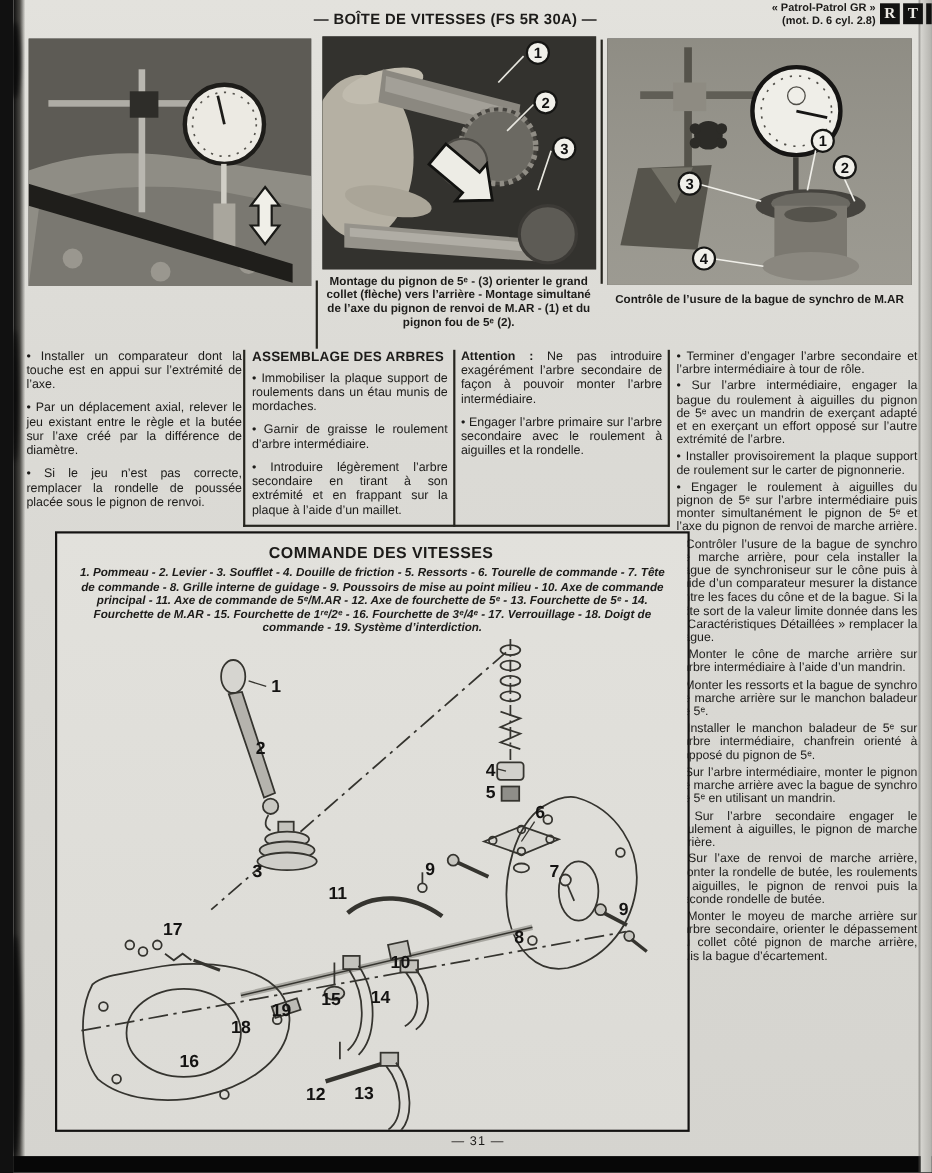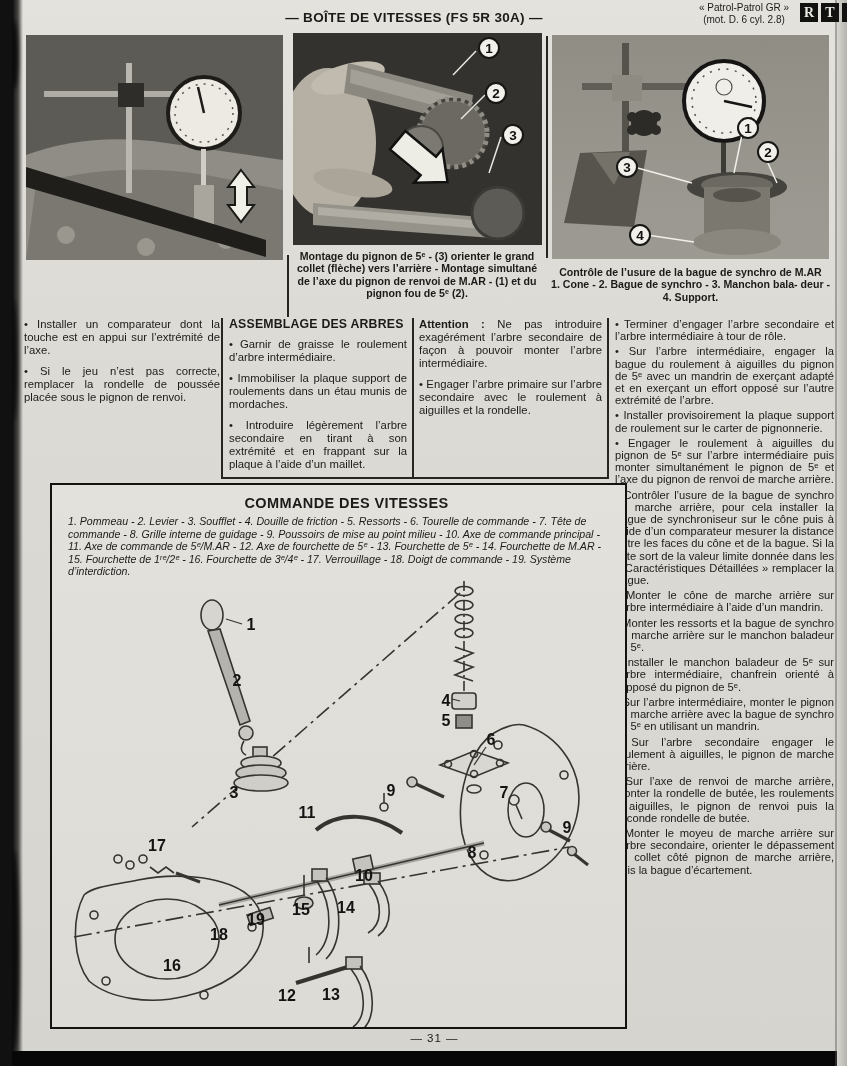--- a/index.html
+++ b/index.html
@@ -10,22 +10,22 @@
   .left-gutter{position:absolute;left:0;top:0;width:11px;height:1066px;
         background:linear-gradient(90deg,#0a0a0a 0%,#4a4945 55%,rgba(120,119,115,0) 100%);}
   .gutter-blob{position:absolute;background:#0c0c0c;border-radius:50%;filter:blur(2px);}
   .bottom-band{position:absolute;left:0;top:1051px;width:847px;height:15px;background:#070707;}
   .right-strip{position:absolute;right:0;top:0;width:22px;height:1066px;
         background:linear-gradient(90deg,#d6d5d0 0%,#b4b3ae 45%,#8c8b86 100%);}
   .right-edge-line{position:absolute;right:22px;top:0;width:2px;height:1066px;background:rgba(90,89,85,.45);}
   
   .hdr-title{position:absolute;left:252px;top:10px;width:300px;text-align:center;
         font-weight:bold;font-size:13.5px;letter-spacing:.3px;}
-  .hdr-model{position:absolute;left:680px;top:2px;width:104px;text-align:center;
-        font-weight:normal;font-size:10px;line-height:11.5px;}
+  .hdr-model{position:absolute;left:680px;top:2px;width:104px;text-align:right;
+        font-weight:bold;font-size:10px;line-height:11.5px;}
   .logo{position:absolute;left:788px;top:3px;display:flex;gap:3px;}
   .logo span{display:flex;align-items:center;justify-content:center;width:18px;height:19px;
         background:#121211;color:#eceae4;font-family:"Liberation Serif","DejaVu Serif",serif;
         font-weight:bold;font-size:14px;}
   
   .photo{position:absolute;background:#3a3935;overflow:hidden;}
   .photo svg{display:block;}
   .photo-callout{position:absolute;transform:translate(-50%,-50%);width:22px;height:22px;border-radius:50%;
         background:#f1f0ea;border:2px solid #161614;color:#111;font-weight:bold;font-size:13.5px;
         display:flex;align-items:center;justify-content:center;box-sizing:border-box;}
@@ -36,21 +36,21 @@
   .col-heading{font-weight:bold;font-size:12.3px;margin:0 0 7px 0;letter-spacing:.2px;}
   .attn b{font-weight:bold;}
   #col4{font-size:11.2px;line-height:12.2px;}
   #col4 p{margin:0 0 3px 0;}
   .vline{position:absolute;width:1.5px;background:#26251f;}
   .hline{position:absolute;height:1.5px;background:#26251f;}
   
   .cmd-box{position:absolute;left:38px;top:483px;width:577px;height:546px;border:2px solid #141312;
         box-sizing:border-box;background:linear-gradient(180deg,#e2e1dc,#dcdbd6);}
   .cmd-title{margin:10px 0 4px 0;text-align:center;font-weight:bold;font-size:14.5px;letter-spacing:.4px;padding-left:16px;}
-  .cmd-legend{margin:0 16px;font-weight:normal;font-style:italic;
+  .cmd-legend{margin:0 16px;text-align:center;font-weight:bold;font-style:italic;
         font-size:10.6px;line-height:12.6px;}
   .diagram{position:absolute;left:2px;top:90px;width:570px;height:452px;}
   .diagram-callout{position:absolute;transform:translate(-50%,-50%);font-weight:bold;font-size:16px;color:#141312;}
   
   .pagenum{position:absolute;left:340px;top:1032px;width:165px;text-align:center;font-size:11.5px;letter-spacing:1px;}
 </style>
 </head>
 <body>
 
 <div id="scan">
@@ -166,38 +166,38 @@
       <span class="photo-callout" style="left: 75px; top: 132px;">3</span>
       <span class="photo-callout" style="left: 88px; top: 200px;">4</span>
     </div>
 
   <div class="vline" style="left:275px;top:255px;height:62px;"></div>
   <div class="vline" style="left:534px;top:36px;height:222px;"></div>
 
   <div class="caption" style="left:278px;top:250px;width:254px;">Montage du pignon de 5ᵉ - (3) orienter le grand collet (flèche) vers l’arrière - Montage simultané de l’axe du pignon de renvoi de M.AR - (1) et du pignon fou de 5ᵉ (2).</div>
   <div class="caption" style="left:538px;top:266px;width:281px;">
     <div>Contrôle de l’usure de la bague de synchro de M.AR</div>
-    <div>1. Cone - 2. Bague de synchro - 3. Manchon bala- deur - 4. Support.</div>
   </div>
 
   <div class="vline" style="left:209px;top:318px;height:161px;"></div>
   <div class="vline" style="left:400px;top:318px;height:161px;"></div>
   <div class="vline" style="left:595px;top:318px;height:161px;"></div>
   <div class="hline" style="left:209px;top:477px;width:387px;"></div>
 
   <div class="col" id="col1" style="left:12px;width:196px;">
       <p>• Installer un comparateur dont la touche est en appui sur l’extrémité de l’axe.</p>
+      <p>• Par un déplacement axial, relever le jeu existant entre le règle et la butée sur l’axe créé par la différence de diamètre.</p>
       <p>• Si le jeu n’est pas correcte, remplacer la rondelle de poussée placée sous le pignon de renvoi.</p>
     </div>
 
   <div class="col" id="col2" style="left:217px;width:178px;">
     <h3 class="col-heading">ASSEMBLAGE DES ARBRES</h3>
     <div>
+        <p>• Immobiliser la plaque support de roulements dans un étau munis de mordaches.</p>
         <p>• Garnir de graisse le roulement d’arbre intermédiaire.</p>
-        <p>• Immobiliser la plaque support de roulements dans un étau munis de mordaches.</p>
         <p>• Introduire légèrement l’arbre secondaire en tirant à son extrémité et en frappant sur la plaque à l’aide d’un maillet.</p>
       </div>
   </div>
 
   <div class="col" id="col3" style="left:407px;width:183px;">
     <p class="attn"><b>Attention :</b><span> Ne pas introduire exagérément l’arbre secondaire de façon à pouvoir monter l’arbre intermédiaire.</span></p>
     <div>
         <p>• Engager l’arbre primaire sur l’arbre secondaire avec le roulement à aiguilles et la rondelle.</p>
       </div>
   </div>

